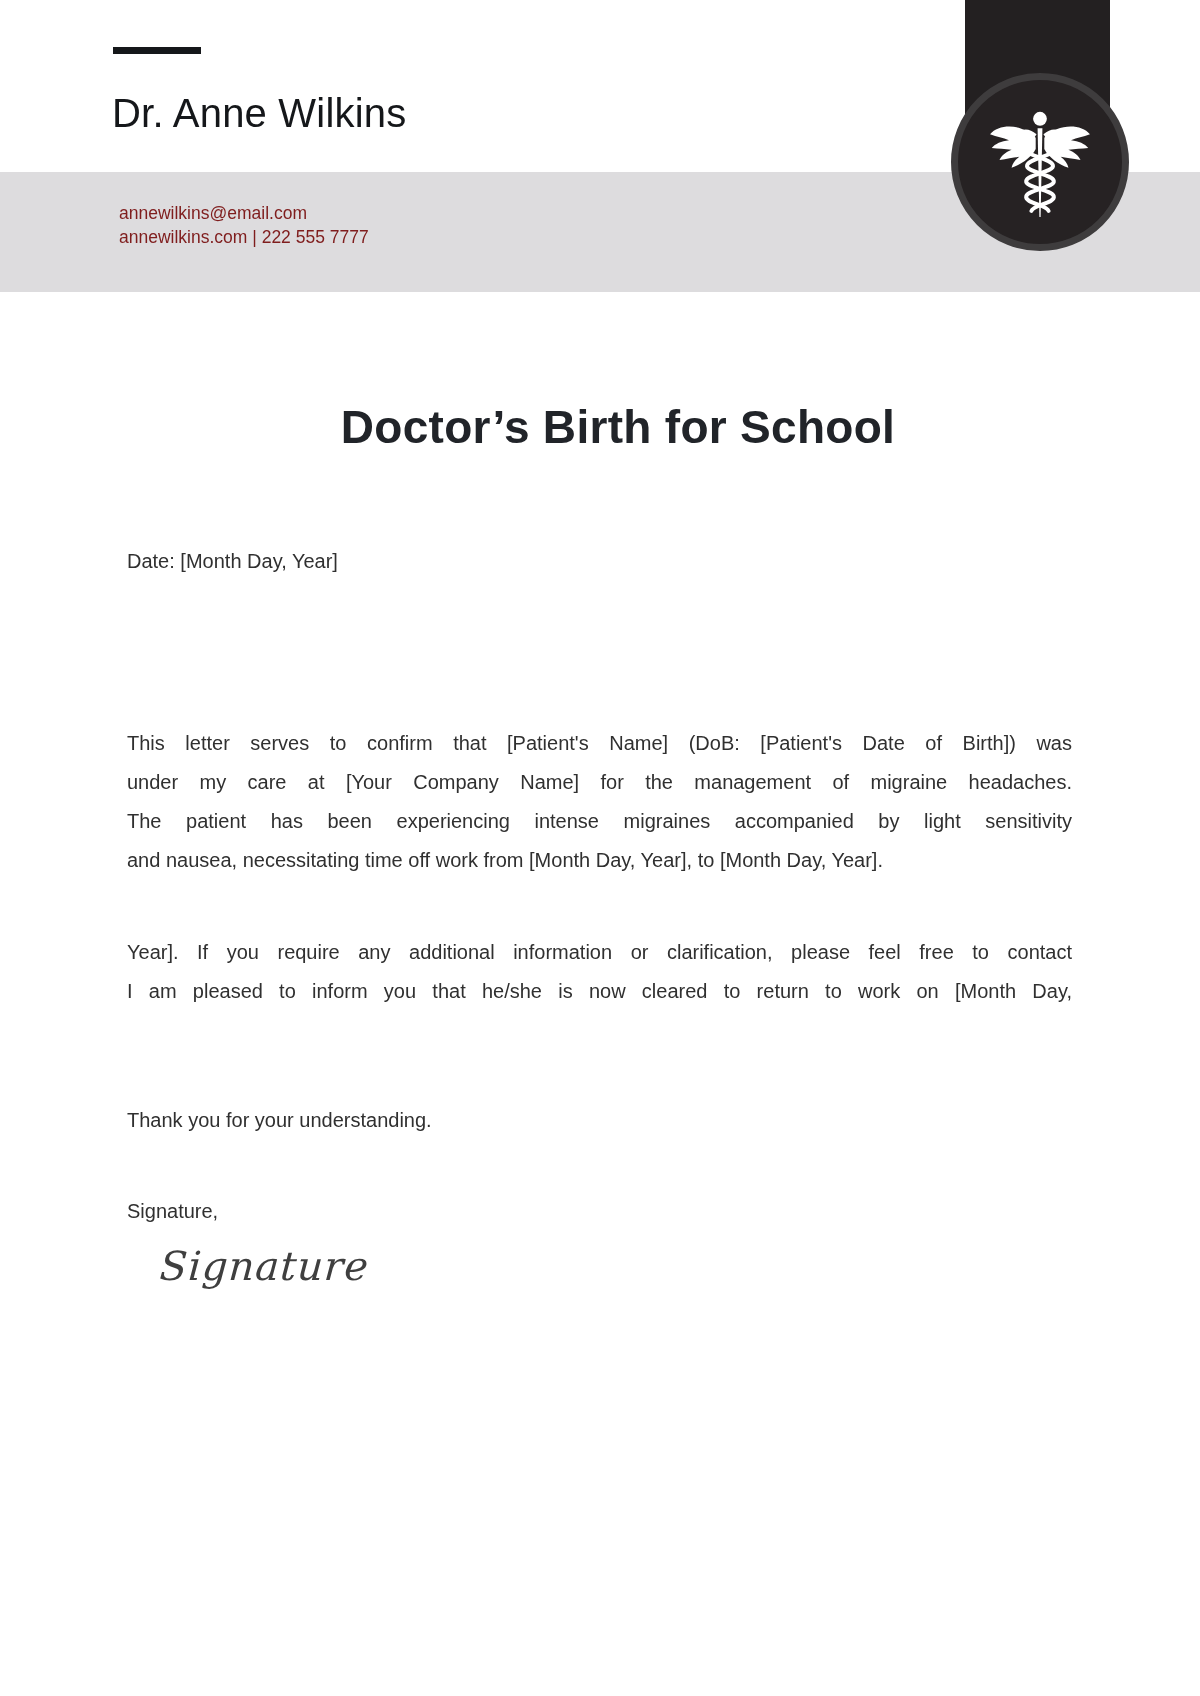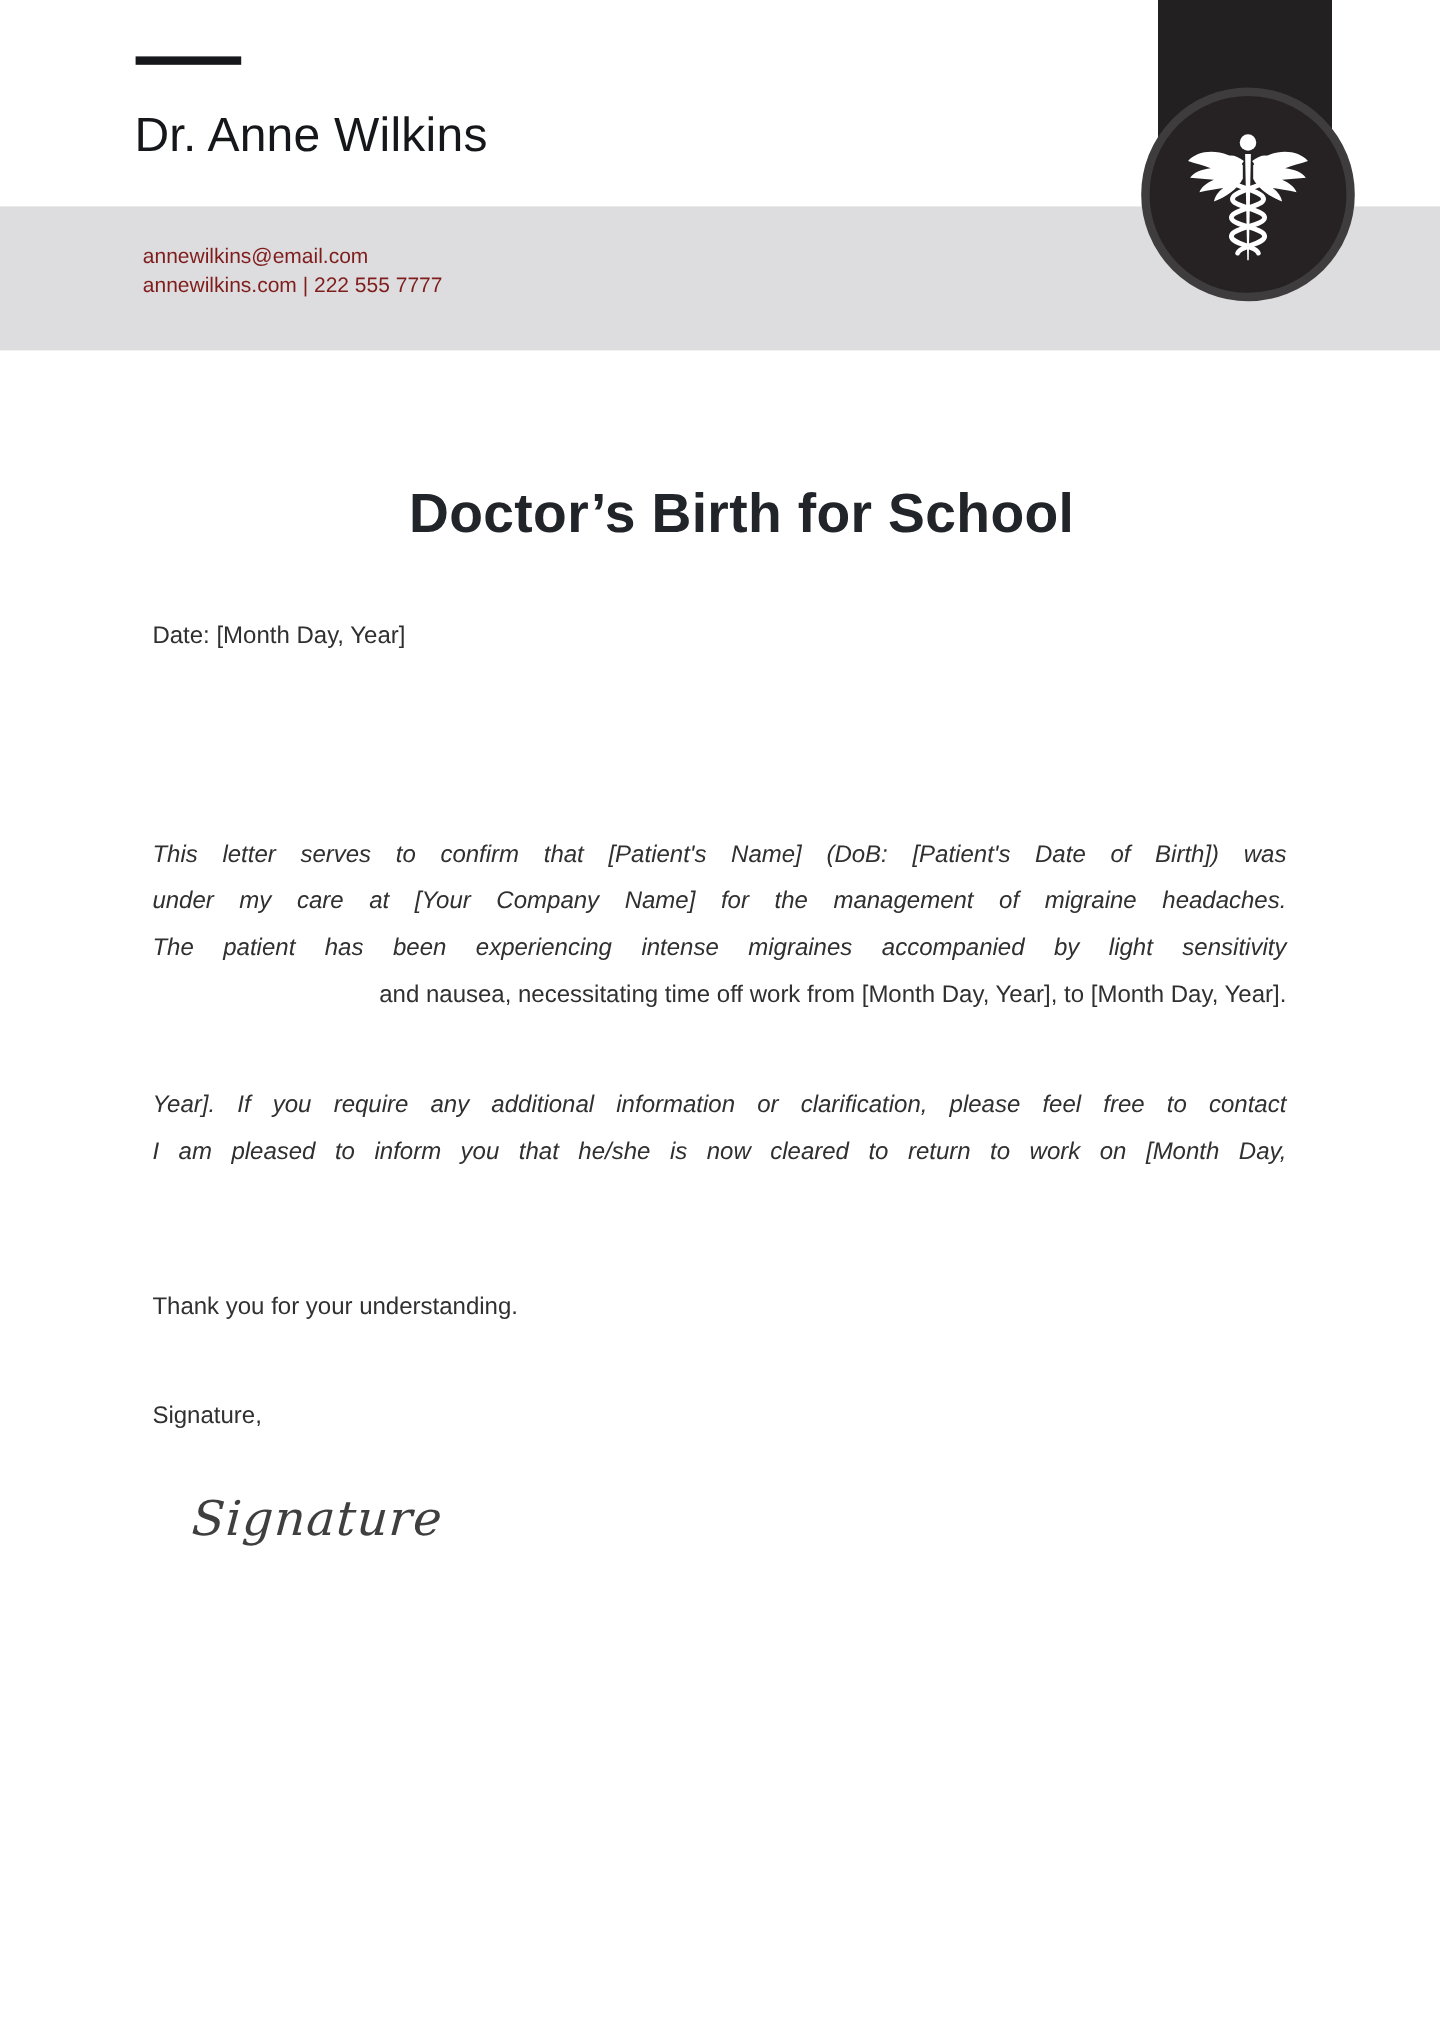--- a/index.html
+++ b/index.html
@@ -52,24 +52,24 @@
   }
   .badge-circle svg{display:block;margin-top:10px;}
   .letter-title{
     position:absolute;left:36px;right:0;top:402px;
     text-align:center;
     font-size:46px;line-height:50px;font-weight:700;
     color:var(--title_text);letter-spacing:.3px;white-space:nowrap;
   }
   .tblock{
     position:absolute;left:127px;width:945px;
-    font-size:20px;line-height:39px;color:var(--body_text);
+    font-size:20px;line-height:39px;color:var(--body_text);margin-top:31px;
   }
-  .jline{text-align:justify;text-align-last:justify;font-style:italic;}
-  .jlast{text-align:right;}
+  .jline{text-align:justify;text-align-last:justify;}
+  .jlast{text-align:left;}
   .b-date{top:511px;}
   .b-salutation{top:602px;}
   .b-p1{top:693px;}
   .b-p2{top:902px;}
   .b-thanks{top:1070px;}
   .b-closing{top:1161px;}
   .signature{
     position:absolute;left:160px;top:1238px;
     font-family:"DejaVu Serif", serif;
     font-style:italic;font-size:40px;line-height:56px;

